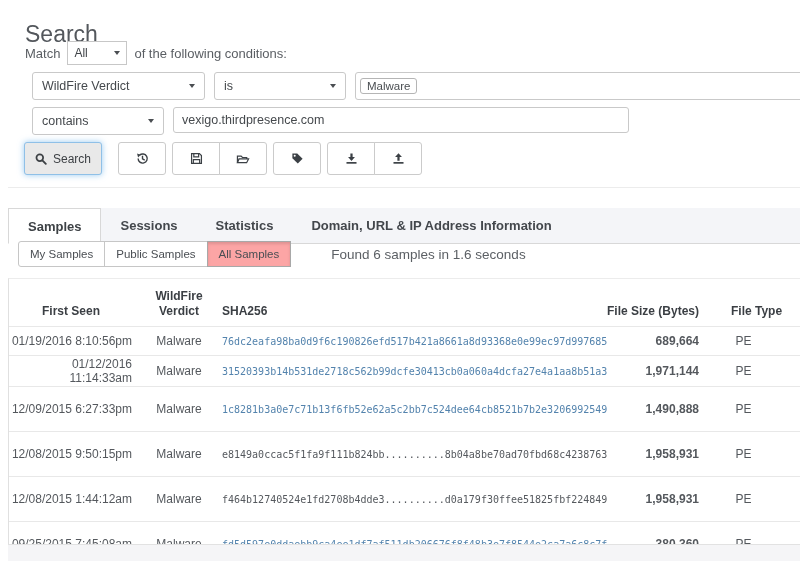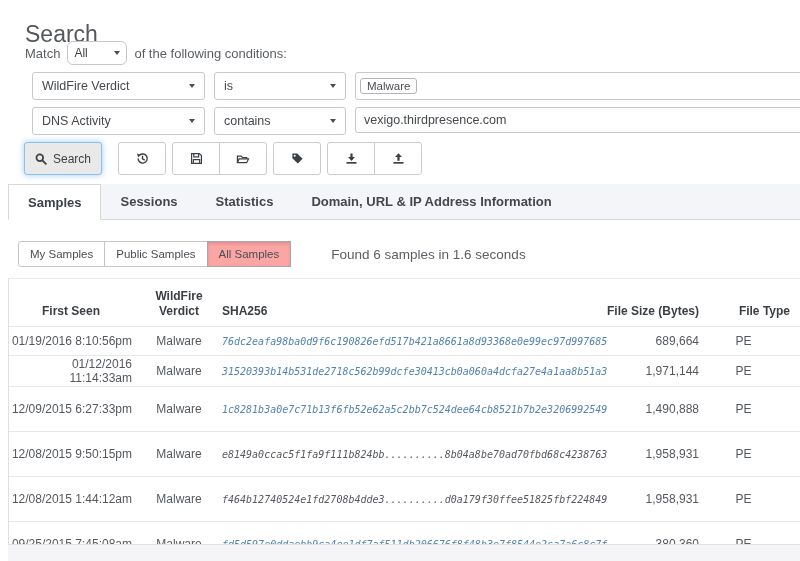--- a/index.html
+++ b/index.html
@@ -3,21 +3,21 @@
 <meta charset="utf-8">
 <style>
   html,body{margin:0;padding:0;}
   body{
     width:800px;height:561px;position:relative;overflow:hidden;
     background:#fff;font-family:"Liberation Sans",sans-serif;color:#54585d;
   }
   
   .page-title{position:absolute;left:25px;top:6px;font-size:23px;font-weight:400;color:#53575c;}
   .match-row{position:absolute;left:25px;top:41px;display:flex;align-items:center;gap:7px;font-size:13px;color:#5a5e63;}
-  .mini-select{width:46px;height:22px;border:1px solid #c7c7c7;border-radius:6px;background:#fff;
+  .mini-select{width:46px;height:22px;border:1px solid #c7c7c7;border-radius:0;background:#fff;
     display:inline-flex;align-items:center;justify-content:space-between;padding:0 6px;font-size:12px;color:#3f4347;cursor:pointer;}
   .caret{width:0;height:0;border-left:3.5px solid transparent;border-right:3.5px solid transparent;border-top:4.5px solid #4a4e52;}
   
   .conditions{position:absolute;left:32px;top:72px;display:flex;flex-direction:column;gap:7px;}
   .cond-row{display:flex;gap:9px;}
   .sel{height:26px;border:1px solid #c9c9c9;border-radius:3px;background:#fff;display:flex;align-items:center;
     justify-content:space-between;padding:0 9px;font-size:12.5px;color:#45494d;cursor:pointer;}
   .sel.field{width:153px;}
   .sel.op{width:112px;}
   .value-box{width:446px;height:26px;border:1px solid #c9c9c9;border-radius:3px;background:#fff;
@@ -33,48 +33,48 @@
     font-size:12px;color:#3d4145;cursor:pointer;}
   .tbtn{width:48px;height:33px;background:#fff;border:1px solid #cbcbcb;border-radius:3px;
     display:flex;align-items:center;justify-content:center;color:#3b4045;cursor:pointer;}
   .btn-group{display:flex;}
   .btn-group .tbtn{border-radius:0;margin-left:-1px;}
   .btn-group .tbtn:first-child{border-radius:3px 0 0 3px;margin-left:0;}
   .btn-group .tbtn:last-child{border-radius:0 3px 3px 0;}
   .btn-group .tbtn:only-child{border-radius:3px;margin-left:0;}
   .divider{position:absolute;left:8px;top:187px;width:792px;border-top:1px solid #ececec;}
   
-  .tabstrip{position:absolute;left:8px;top:184px;width:792px;height:35px;background:#f4f5f8;
+  .tabstrip{position:absolute;left:8px;top:208px;width:792px;height:35px;background:#f4f5f8;
     border-bottom:1px solid #d8d8d8;display:flex;align-items:stretch;}
   .tab{padding:0 19px;display:flex;align-items:center;font-size:13px;font-weight:700;color:#43474c;cursor:pointer;}
   .tab.active{background:#fff;border:1px solid #d8d8d8;border-bottom:1px solid #fff;margin-bottom:-1px;color:#3e4246;}
   
   .scope-row{position:absolute;left:18px;top:241px;display:flex;align-items:center;}
   .seg{height:26px;padding:0 11px;background:#fff;border:1px solid #c6c6c6;display:flex;align-items:center;
     font-size:11.5px;color:#4a4e53;cursor:pointer;margin-left:-1px;text-align:right;}
   .seg:first-child{border-radius:3px 0 0 3px;margin-left:0;}
   .seg:last-child{border-radius:0 3px 3px 0;}
   .seg.active{background:#fca5a5;border-color:#a8a8a8;box-shadow:inset 0 2px 3px rgba(0,0,0,.12);}
   .summary{margin-left:40px;font-size:13.5px;color:#5c6065;}
   
   .table-wrap{position:absolute;left:8px;top:278px;width:792px;border-left:1px solid #e0e0e0;border-top:1px solid #ececec;}
   table{border-collapse:collapse;width:792px;table-layout:fixed;font-size:12px;color:#54585d;}
   th{font-weight:700;color:#3b3f44;vertical-align:bottom;padding-bottom:7px;height:39px;line-height:1.25;}
   th.c1{text-align:center;padding-right:12px;}
   th.c2{text-align:center;}
   th.c3{text-align:left;padding-left:8px;}
   th.c4{text-align:right;padding-right:12px;}
-  th.c5{text-align:right;padding-right:11px;padding-left:20px;}
+  th.c5{text-align:left;padding-right:11px;padding-left:20px;}
   tbody td{border-top:1px solid #e8e8e8;}
   tr.short td{height:26px;}
   tr.tall td{height:42px;}
   td.c1{text-align:right;padding-right:12px;margin-left:24px;}
   td.c2{text-align:center;}
-  td.c3{text-align:right;padding-left:8px;font-style:italic;}
-  td.c4{text-align:right;padding-right:12px;}
+  td.c3{text-align:right;padding-left:8px;}
+  td.c4{text-align:right;padding-right:12px;font-weight:bold;}
   td.c5{text-align:center;padding-right:26px;}
   .hash{font-family:"DejaVu Sans Mono",monospace;font-size:10px;color:#5383ad;cursor:pointer;}
   .hash.plain{color:#55595e;cursor:default;}
   .table-footer{position:absolute;left:8px;top:544px;width:792px;height:17px;background:#f5f5f7;border-top:1px solid #e2e2e2;}
   svg{display:block;}
 </style>
 </head>
 <body>
 
 <h1 class="page-title">Search</h1>
@@ -96,24 +96,20 @@
     </div>
     <div class="sel op">
       <span>is</span>
       <span class="caret"></span>
     </div>
     <div class="value-box">
       <span class="chip">Malware</span>
     </div>
   </div>
   <div class="cond-row">
-    <div class="sel field">
-      <span>DNS Activity</span>
-      <span class="caret"></span>
-    </div>
     <div class="sel op">
       <span>contains</span>
       <span class="caret"></span>
     </div>
     <input class="value-input" value="vexigo.thirdpresence.com" style="">
   </div>
 </div>
 
 <div class="toolbar">
   <button class="btn-search">

